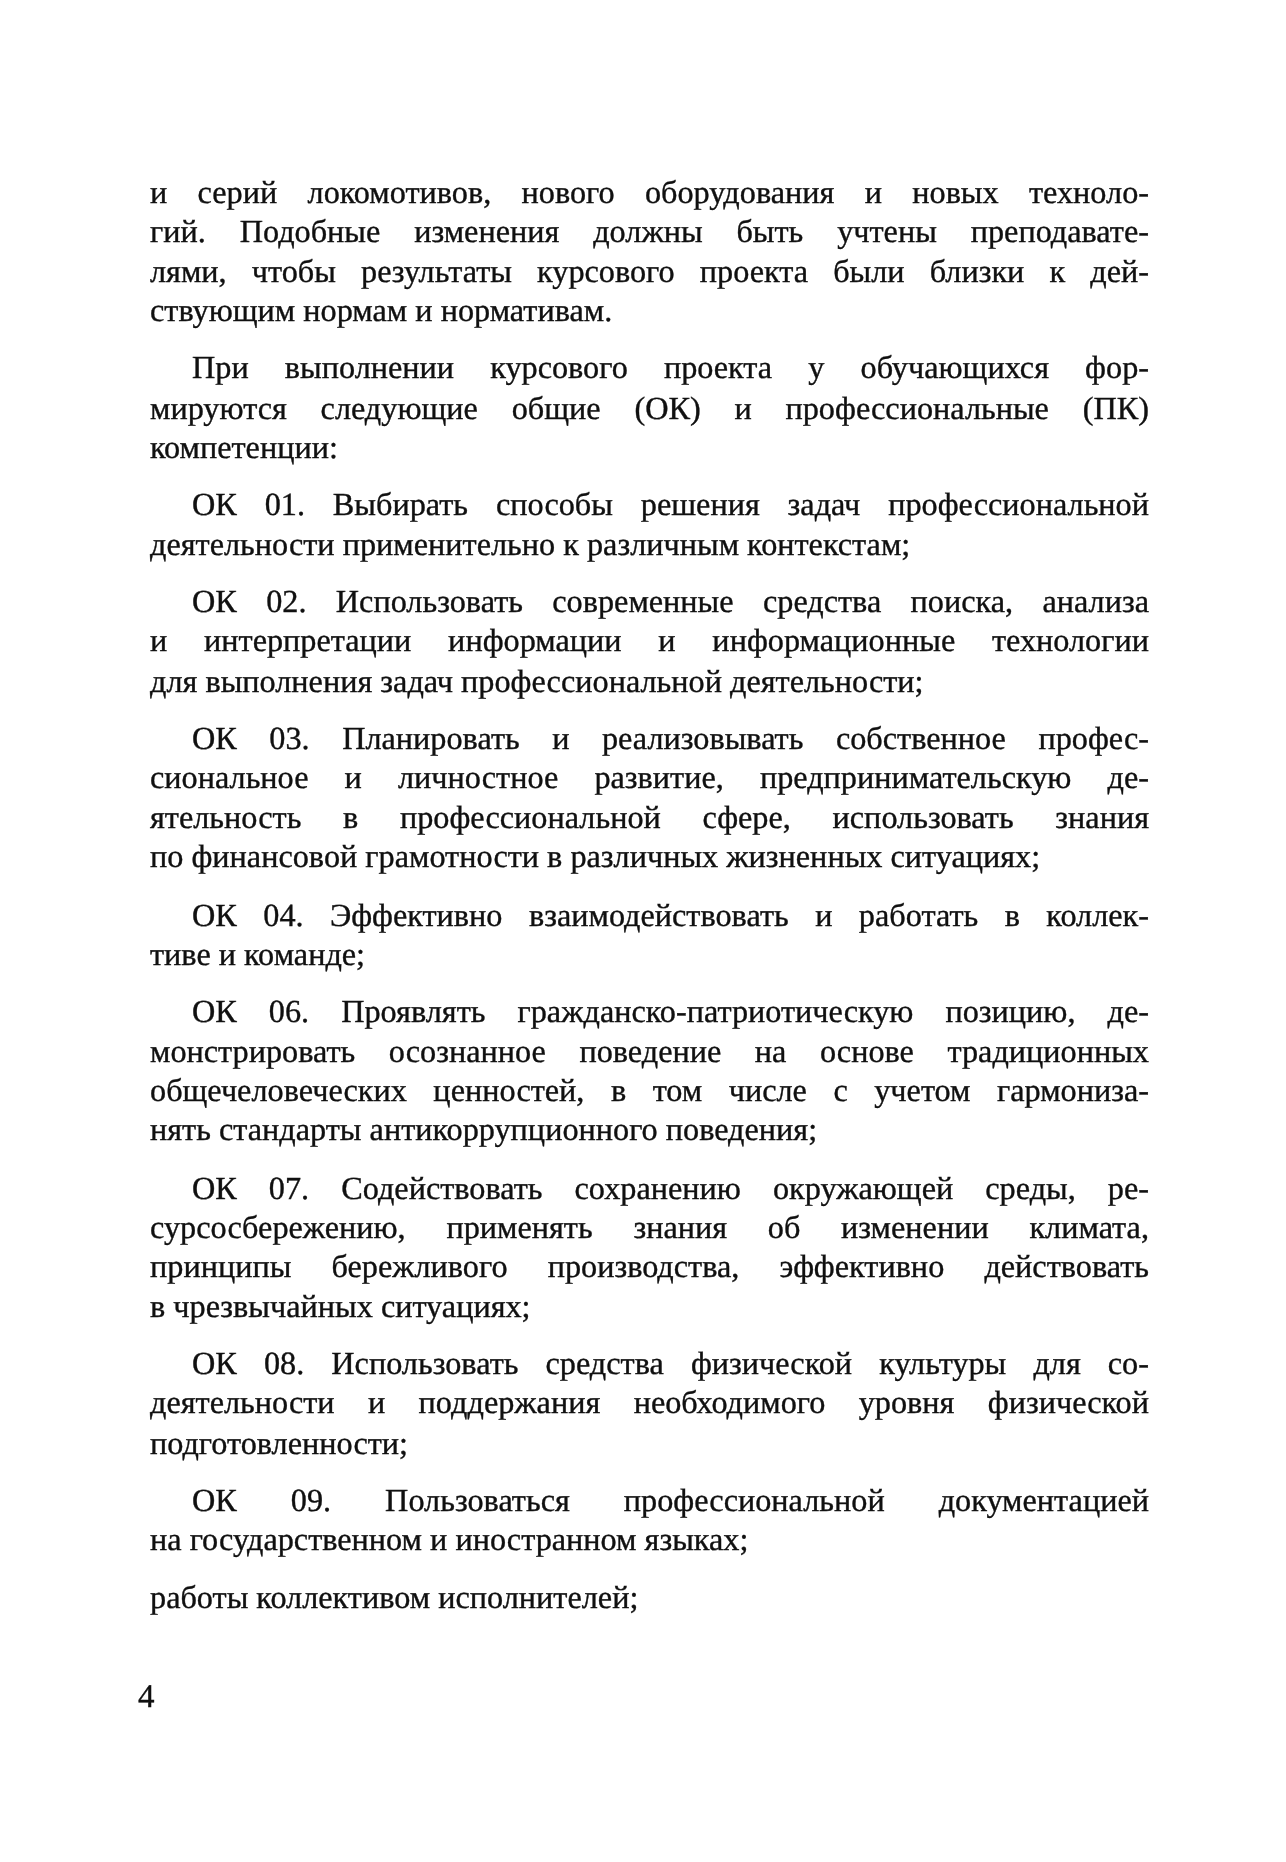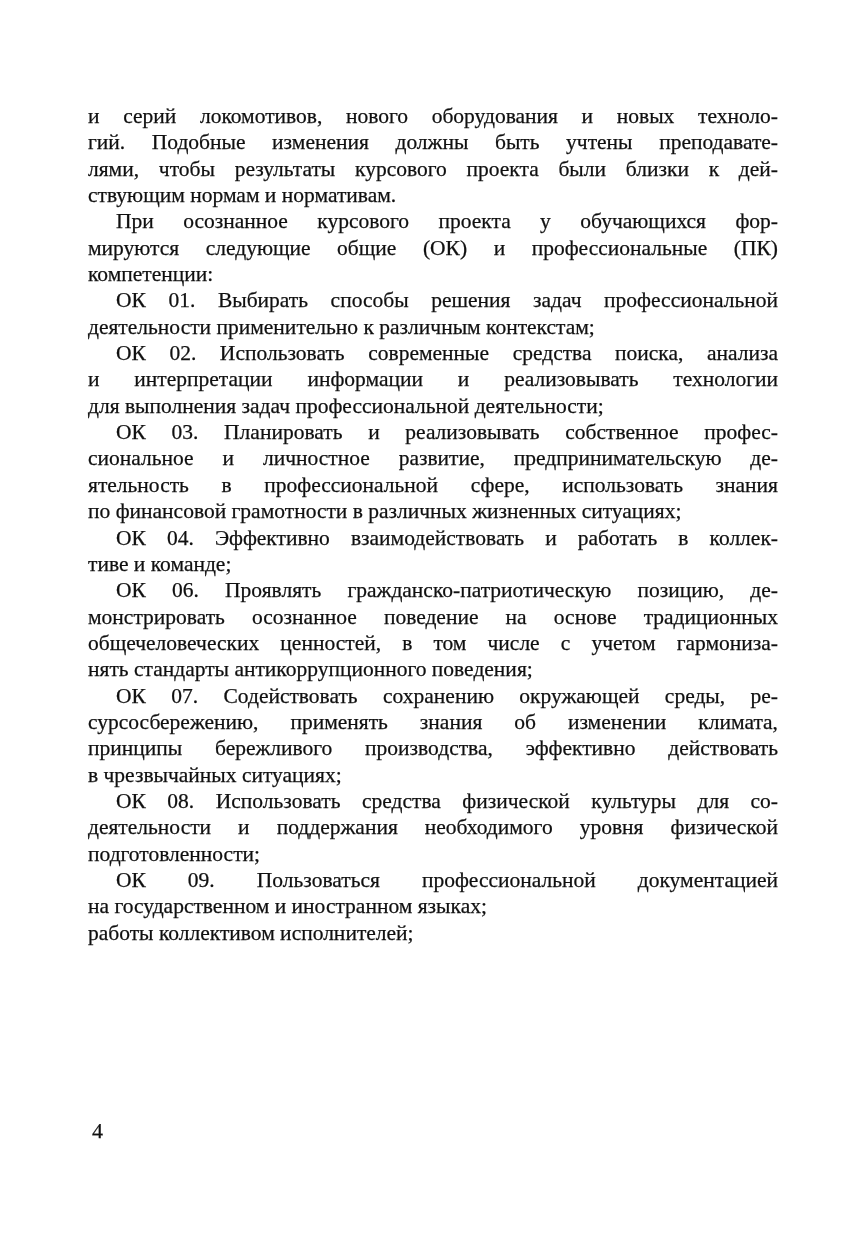--- a/index.html
+++ b/index.html
@@ -23,21 +23,21 @@
   .body-text {
     position: absolute;
     left: 88px;
     top: 103px;
     width: 690px;
     font-size: 21.5px;
     line-height: 26.35px;
     -webkit-text-stroke: 0.25px currentColor;
   }
   .para {
-    margin: 0;
+    margin: 12px;
     padding: 0;
   }
   .line {
     text-align: justify;
     text-align-last: justify;
     white-space: nowrap;
     overflow: visible;
   }
   .line.lastline {
     text-align: right;
@@ -60,31 +60,31 @@
 
 <div class="page">
   <div class="body-text">
       <div class="para">
         <div class="line">и серий локомотивов, нового оборудования и новых техноло-</div>
         <div class="line">гий. Подобные изменения должны быть учтены преподавате-</div>
         <div class="line">лями, чтобы результаты курсового проекта были близки к дей-</div>
         <div class="line lastline">ствующим нормам и нормативам.</div>
       </div>
       <div class="para">
-        <div class="line indent">При осознанное курсового проекта у обучающихся фор-</div>
+        <div class="line indent">При выполнении курсового проекта у обучающихся фор-</div>
         <div class="line">мируются следующие общие (ОК) и профессиональные (ПК)</div>
         <div class="line lastline">компетенции:</div>
       </div>
       <div class="para">
         <div class="line indent">ОК 01. Выбирать способы решения задач профессиональной</div>
         <div class="line lastline">деятельности применительно к различным контекстам;</div>
       </div>
       <div class="para">
         <div class="line indent">ОК 02. Использовать современные средства поиска, анализа</div>
-        <div class="line">и интерпретации информации и реализовывать технологии</div>
+        <div class="line">и интерпретации информации и информационные технологии</div>
         <div class="line lastline">для выполнения задач профессиональной деятельности;</div>
       </div>
       <div class="para">
         <div class="line indent">ОК 03. Планировать и реализовывать собственное профес-</div>
         <div class="line">сиональное и личностное развитие, предпринимательскую де-</div>
         <div class="line">ятельность в профессиональной сфере, использовать знания</div>
         <div class="line lastline">по финансовой грамотности в различных жизненных ситуациях;</div>
       </div>
       <div class="para">
         <div class="line indent">ОК 04. Эффективно взаимодействовать и работать в коллек-</div>

